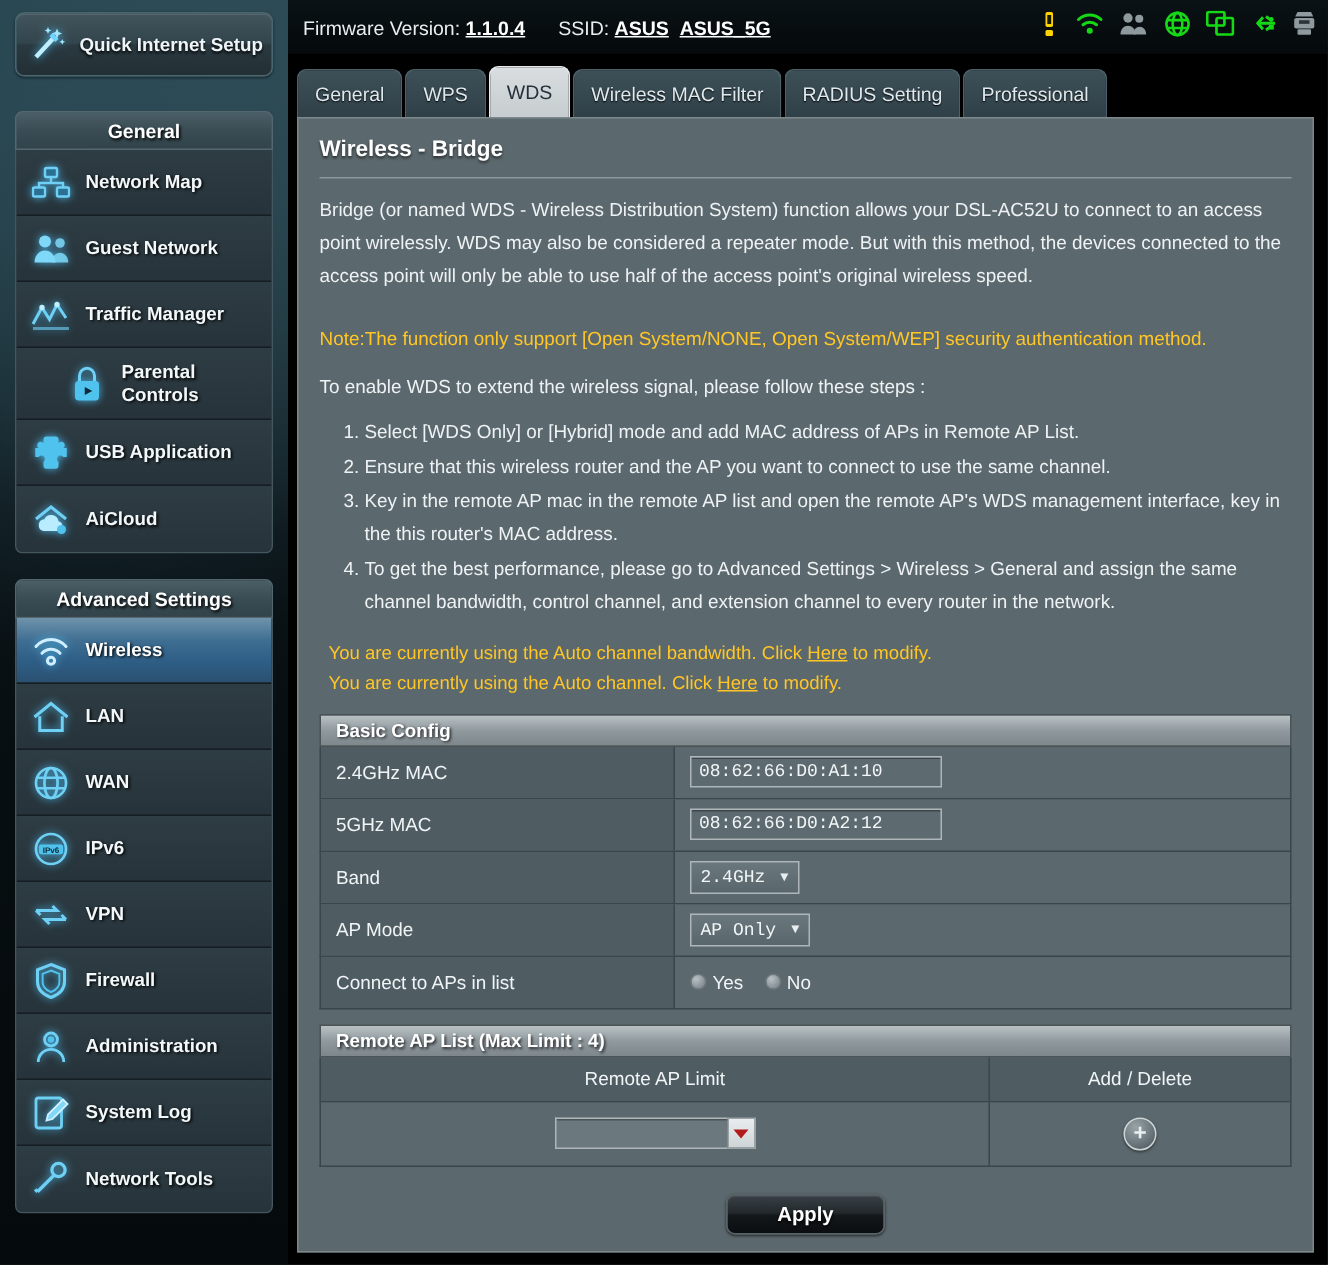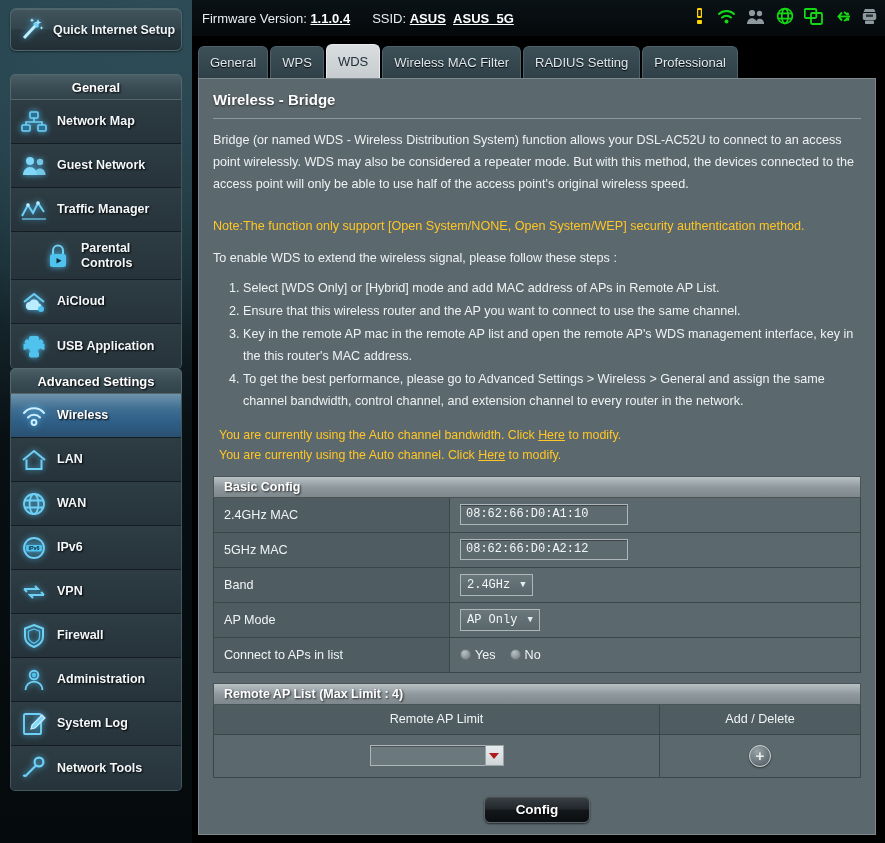--- a/index.html
+++ b/index.html
@@ -362,41 +362,41 @@
               <path d="M10.5 15 l5 2.7 -5 2.7z" fill="#0d2a38"></path>
             </svg>
           </span>
           <span class="txt">
             <span style="display:block; width:76px;">Parental Controls</span>
           </span>
         </div>
 
         <div class="menu-item">
           <span class="ic">
+            <svg width="26" height="25" viewBox="0 0 26 25" class="glow">
+              <path d="M10 2 h6 a2 2 0 0 1 2 2 v2.5 a2.3 2.3 0 1 1 3.2 3.2 h2.3 v6 h-2.3 a2.3 2.3 0 1 0-3.2 3.2 v2.6 a2 2 0 0 1-2 2 h-6 a2 2 0 0 1-2-2 v-2.6 a2.3 2.3 0 1 0-3.2-3.2 H2.5 v-6 h2.3 a2.3 2.3 0 1 1 3.2-3.2 V4 a2 2 0 0 1 2-2z" fill="#4fc3ee"></path>
+            </svg>
+          </span>
+          <span class="txt">USB Application</span>
+        </div>
+
+        <div class="menu-item">
+          <span class="ic">
             <svg width="27" height="24" viewBox="0 0 27 24" class="glow">
               <path d="M3 12 L13 4 L23 12" fill="none" stroke="#6fd0f5" stroke-width="2"></path>
               <path d="M8 20 a4 4 0 0 1 .6-7.9 a5 5 0 0 1 9.4 1.4 a3.3 3.3 0 0 1-.6 6.5z" fill="#b9ecff"></path>
               <circle cx="20" cy="19" r="3" fill="#4fc3ee"></circle>
             </svg>
           </span>
           <span class="txt">AiCloud</span>
         </div>
-
-        <div class="menu-item">
-          <span class="ic">
-            <svg width="26" height="25" viewBox="0 0 26 25" class="glow">
-              <path d="M10 2 h6 a2 2 0 0 1 2 2 v2.5 a2.3 2.3 0 1 1 3.2 3.2 h2.3 v6 h-2.3 a2.3 2.3 0 1 0-3.2 3.2 v2.6 a2 2 0 0 1-2 2 h-6 a2 2 0 0 1-2-2 v-2.6 a2.3 2.3 0 1 0-3.2-3.2 H2.5 v-6 h2.3 a2.3 2.3 0 1 1 3.2-3.2 V4 a2 2 0 0 1 2-2z" fill="#4fc3ee"></path>
-            </svg>
-          </span>
-          <span class="txt">USB Application</span>
-        </div>
       </div>
     </div>
 
-    <div style="position:absolute; left:0; top:368px; width:192px;">
+    <div style="position:absolute; left:0; top:386px; width:192px;">
       <div class="sec-header">Advanced Settings</div>
       <div class="menu-group">
 
         <div class="menu-item active">
           <span class="ic">
             <svg width="28" height="22" viewBox="0 0 28 22" class="glow">
               <g fill="none" stroke="#cfeeff" stroke-width="2" stroke-linecap="round">
                 <path d="M4 8 a13 13 0 0 1 20 0"></path>
                 <path d="M8 12.5 a8 8 0 0 1 12 0"></path>
               </g>
@@ -687,19 +687,19 @@
             <div class="c2">
               <div class="plus-btn">
                 <span>+</span>
               </div>
             </div>
           </div>
 
         </div>
 
         <div class="apply-wrap">
-          <div class="apply">Config</div>
+          <div class="apply">Apply</div>
         </div>
 
       </div>
     </div>
   </div>
 </div>
 
 </body></html>

